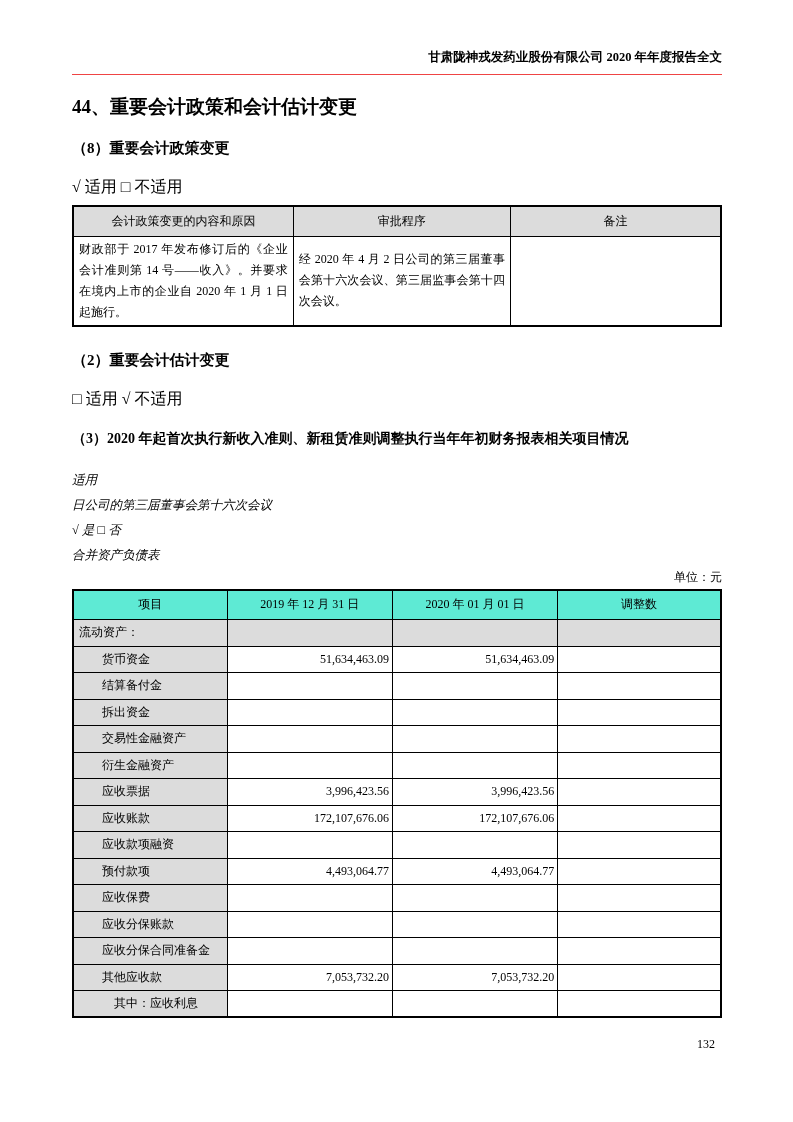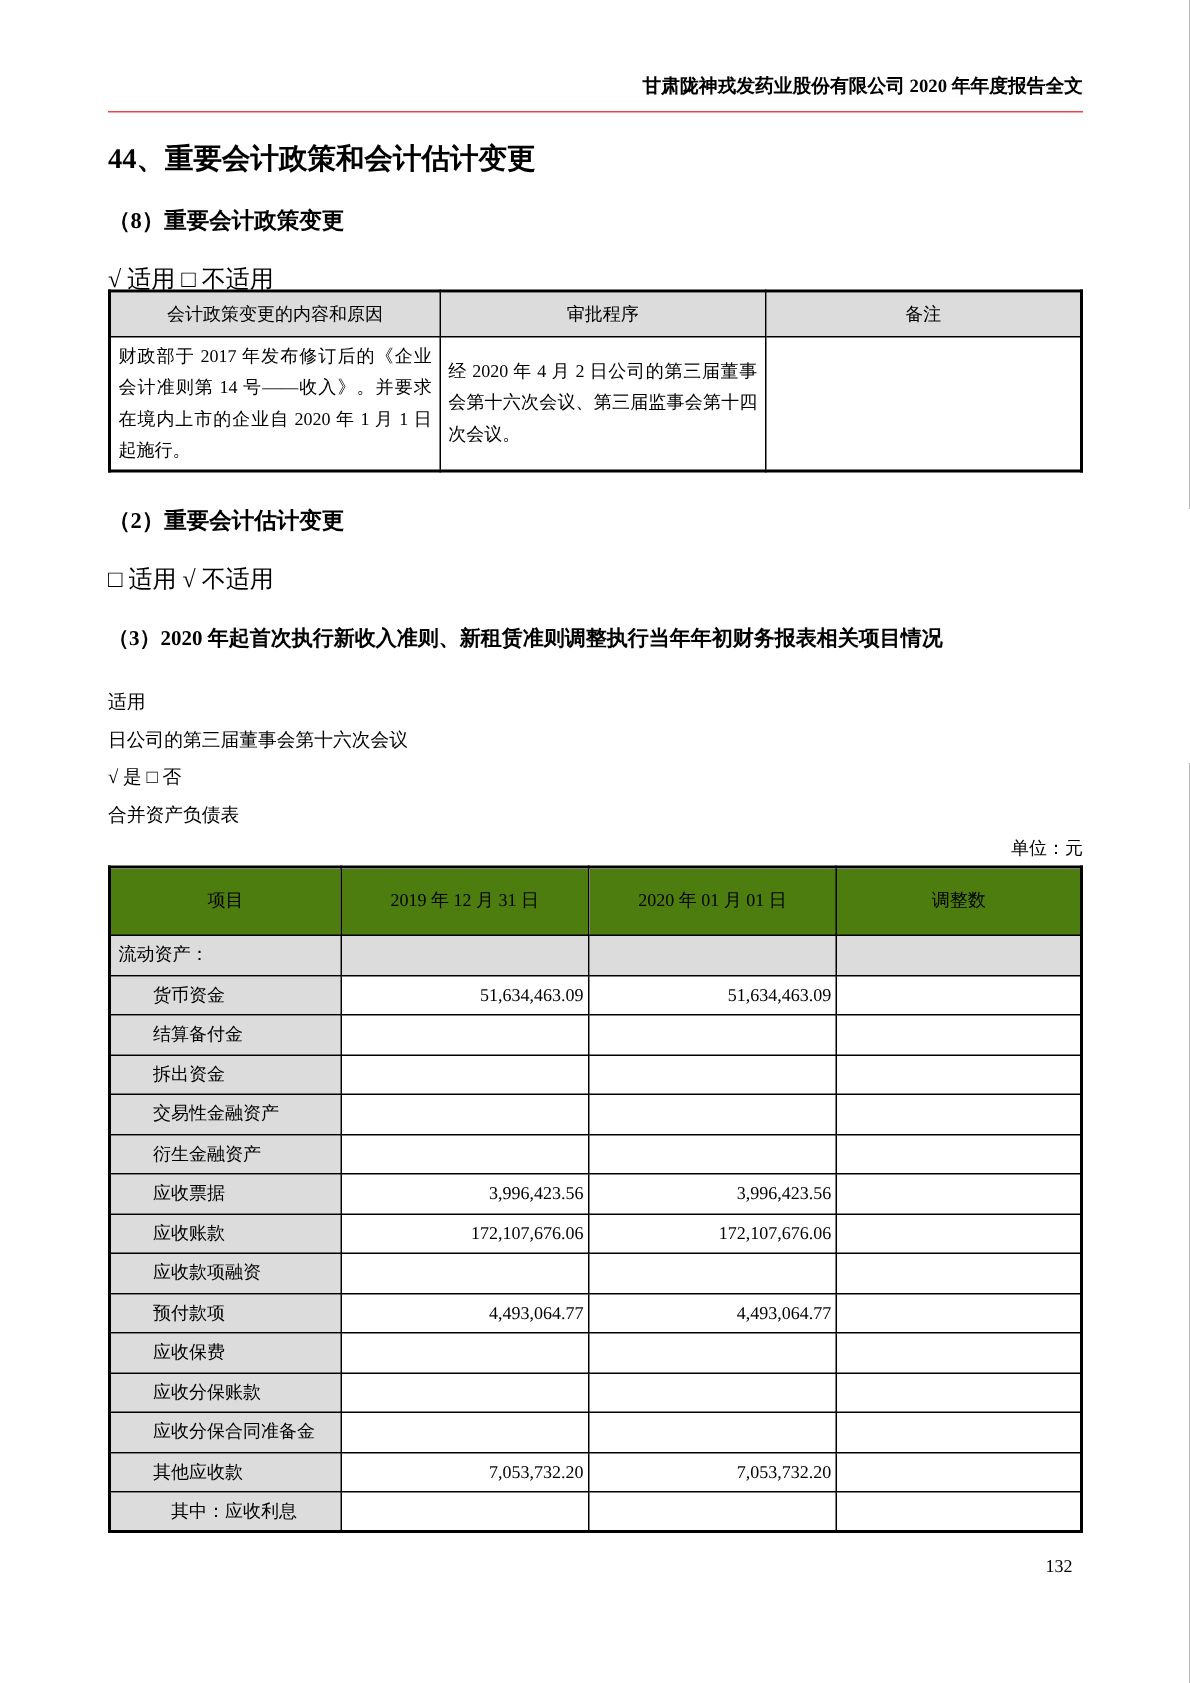--- a/index.html
+++ b/index.html
@@ -20,37 +20,37 @@
     border-bottom:1px solid #ef4444;
     text-align:right;
     font-weight:bold; font-size:12.5px; line-height:15px;
   }
 
   .h-main { margin-top:24px; font-size:19px; font-weight:bold; line-height:16px; }
   .h-sub  { margin-top:25px; font-size:15px; font-weight:bold; line-height:16px; }
   .h-sub3 { margin-top:26px; font-size:14px; font-weight:bold; line-height:15px; }
   .applicability { margin-top:24px; font-size:16px; line-height:13px; }
 
-  .plain-lines { margin-top:22px; }
+  .plain-lines { margin-top:22px;font-style:italic; }
   .plain-line { font-size:12.5px; line-height:25px; }
 
   .unit-line { text-align:right; font-size:12px; line-height:14px; margin-top:2px; }
 
   table { width:100%; border-collapse:collapse; table-layout:fixed; border:2px solid #000; }
   td, th { border:1px solid #000; font-weight:normal; font-size:12px; overflow:hidden; }
 
   
-  .policy { }
+  .policy { margin-top:12px; }
   .policy th { height:30px; background:#dcdcdc; text-align:center; vertical-align:middle; }
   .policy td { height:85px; vertical-align:middle; padding:2px 5px; line-height:21px; text-align:justify; }
   .policy .col-a { width:34%; } .policy .col-b { width:33.5%; } .policy .col-c { width:32.5%; }
 
   
   .bal { margin-top:5px; }
-  .bal th { height:46px; background:#4d7c0f; vertical-align:middle; }
+  .bal th { height:30px; background:#5eead4; vertical-align:middle; }
   .bal td { height:26.5px; vertical-align:middle; }
   .bal td.c-label { background:#dcdcdc; padding-left:5px; text-align:left; }
   .bal td.c-num { text-align:right; padding-right:3px; background:#fff; }
   .bal tr.sec td { background:#dcdcdc; }
   .bal td.ind1 { padding-left:28px; }
   .bal td.ind2 { padding-left:40px; }
   .bal .col-1 { width:23.8%; } .bal .col-2 { width:25.5%; }
   .bal .col-3 { width:25.5%; } .bal .col-4 { width:25.2%; }
 
   .page-number {

